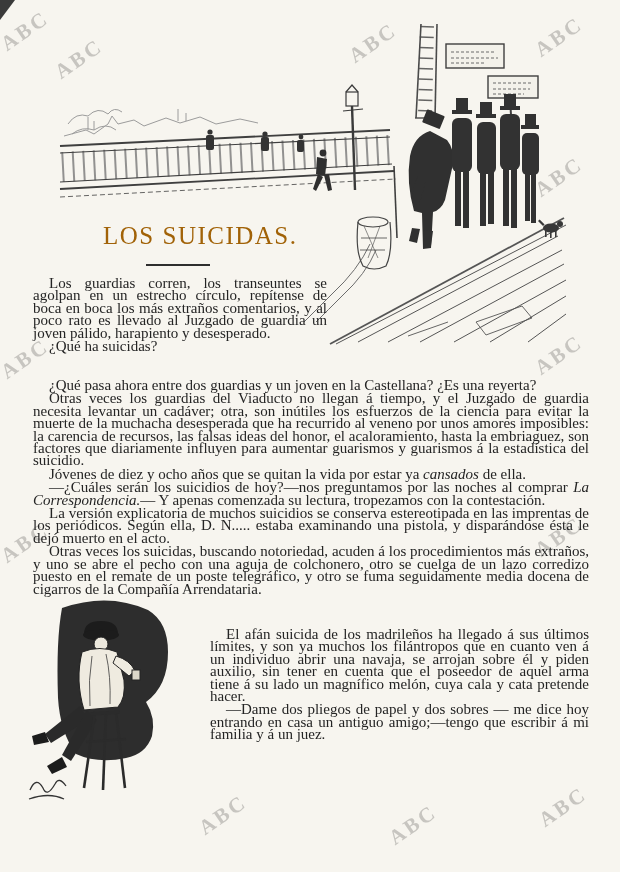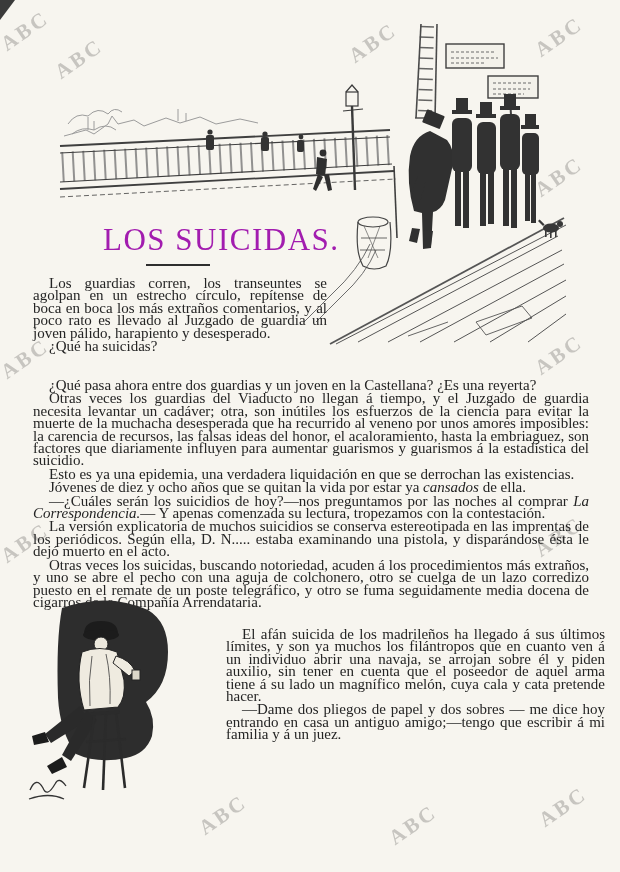--- a/index.html
+++ b/index.html
@@ -22,35 +22,35 @@
     position:absolute;
     font-family:"Liberation Serif","DejaVu Serif",serif;
     font-size:21px;font-weight:bold;letter-spacing:3px;
     color:#c7c5c0;
     transform:rotate(-35deg);
     transform-origin:left top;
     user-select:none;
   }
   .title{
     position:absolute;left:103px;top:222px;margin:0;
-    font-size:31px;font-weight:normal;letter-spacing:1.5px;
-    color:#a21caf;
+    font-size:25px;font-weight:normal;letter-spacing:1.5px;
+    color:#a16207;
   }
   .title-rule{
     position:absolute;left:146px;top:264px;width:64px;height:2px;
     background:#2e2e2e;
   }
   .zone{
     position:absolute;text-align:justify;
     font-size:15px;line-height:12.4px;color:#242424;
   }
   .zone .para{margin:0 0 1px 0;text-indent:16px;}
   .zone-a{left:33px;top:277px;width:294px;}
   .zone-b{left:33px;top:379px;width:556px;}
-  .zone-c{left:226px;top:628px;width:379px;font-family:Liberation Serif, serif;}
+  .zone-c{left:210px;top:628px;width:379px;font-family:Liberation Serif, serif;}
   .zone-c .para:nth-child(3){margin-top:8px;}
   .illus-top{position:absolute;left:58px;top:6px;}
   .illus-bottom{position:absolute;left:22px;top:592px;}
 </style>
 </head>
 <body>
 
 <div class="page">
 
   <div class="corner-mark"></div>
@@ -200,21 +200,20 @@
   <h1 class="title">LOS SUICIDAS.</h1>
   <div class="title-rule"></div>
 
   <div class="zone zone-a">
       <p class="para">Los guardias corren, los transeuntes se agolpan en un estrecho círculo, repítense de boca en boca los más extraños comentarios, y al poco rato es llevado al Juzgado de guardia un joven pálido, harapiento y desesperado.</p>
       <p class="para">¿Qué ha suicidas?</p>
     </div>
   <div class="zone zone-b">
       <p class="para">¿Qué pasa ahora entre dos guardias y un joven en la Castellana? ¿Es una reyerta?</p>
       <p class="para">Otras veces los guardias del Viaducto no llegan á tiempo, y el Juzgado de guardia necesita levantar un cadáver; otra, son inútiles los esfuerzos de la ciencia para evitar la muerte de la muchacha desesperada que ha recurrido al veneno por unos amores imposibles: la carencia de recursos, las falsas ideas del honor, el acaloramiento, hasta la embriaguez, son factores que diariamente influyen para aumentar guarismos y guarismos á la estadística del suicidio.</p>
-      <p class="para">Esto es ya una epidemia, una verdadera liquidación en que se derrochan las existencias.</p>
       <p class="para">Jóvenes de diez y ocho años que se quitan la vida por estar ya <i>cansados</i> de ella.</p>
       <p class="para">—¿Cuáles serán los suicidios de hoy?—nos preguntamos por las noches al comprar <i>La Correspondencia.</i>— Y apenas comenzada su lectura, tropezamos con la contestación.</p>
       <p class="para">La versión explicatoria de muchos suicidios se conserva estereotipada en las imprentas de los periódicos. Según ella, D. N..... estaba examinando una pistola, y disparándose ésta le dejó muerto en el acto.</p>
       <p class="para">Otras veces los suicidas, buscando notoriedad, acuden á los procedimientos más extraños, y uno se abre el pecho con una aguja de colchonero, otro se cuelga de un lazo corredizo puesto en el remate de un poste telegráfico, y otro se fuma seguidamente media docena de cigarros de la Compañía Arrendataria.</p>
     </div>
 
   <svg class="illus-bottom" width="178" height="224" viewBox="0 0 178 224">
 
     <path d="M40,16 q46,-16 86,2 q20,12 20,42 q0,34 -22,50 q10,16 6,34 q-6,18 -26,22 q-28,6 -50,-4 q-16,-22 -18,-56 q-2,-58 4,-90 z" fill="#2d2d2d"></path>
 

